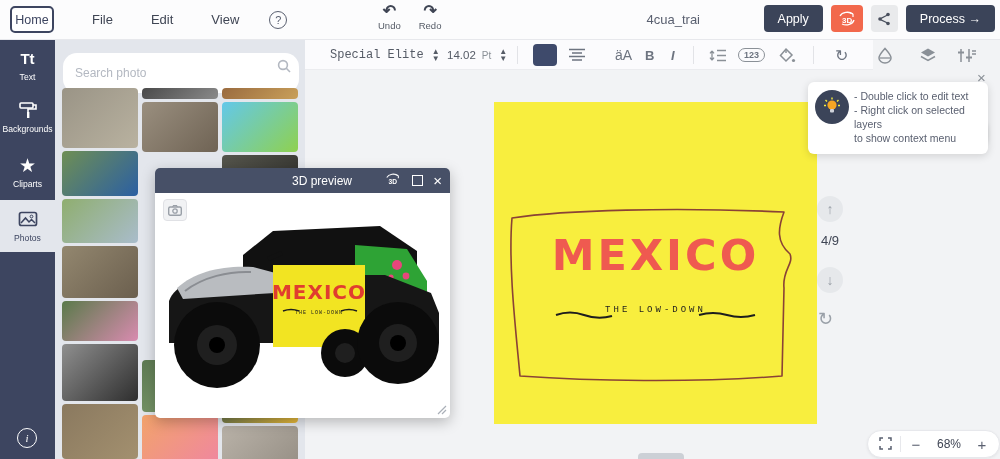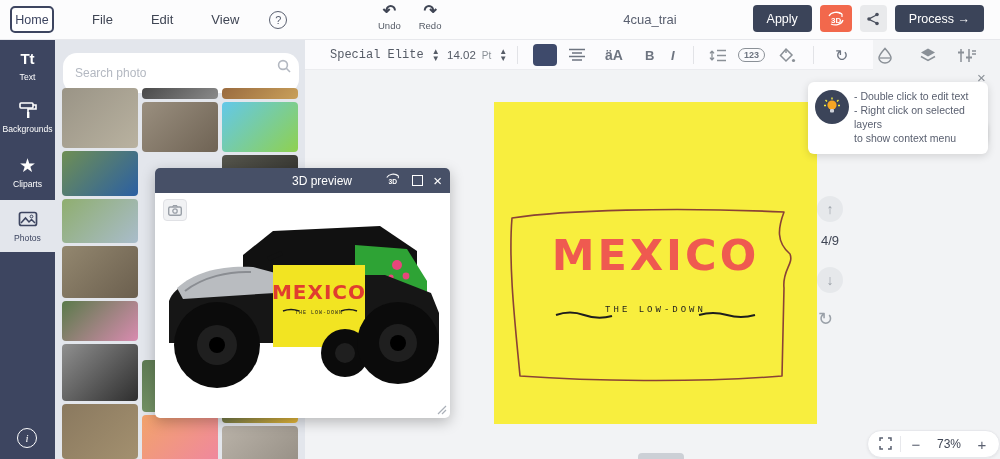--- a/index.html
+++ b/index.html
@@ -11,22 +11,22 @@
             border-bottom:1px solid #e7e8ec; z-index:30; display:flex; align-items:center; }
   .home-btn { margin-left:10px; width:44px; height:27px; border:2px solid #3d4560; border-radius:5px;
               background:#fff; color:#3d4560; font-size:12.5px; display:flex; align-items:center; justify-content:center; }
   .menu-item { color:#3f4554; font-size:13px; margin-left:38px; cursor:default; }
   .help-btn { margin-left:30px; width:18px; height:18px; border:1.5px solid #5a6070; border-radius:50%;
               color:#5a6070; font-size:11px; display:flex; align-items:center; justify-content:center; }
   .history { position:absolute; left:378px; top:4px; display:flex; gap:18px; }
   .hist-btn { display:flex; flex-direction:column; align-items:center; color:#3f4554; }
   .hist-btn .arr { font-size:16px; line-height:14px; font-weight:bold; }
   .hist-btn .lbl { font-size:9.5px; color:#555b66; margin-top:2px; }
-  .doc-title { position:absolute; left:600px; width:100px; text-align:center; color:#5a6070; font-size:13px; top:12px; }
-  .tb-actions { position:absolute; right:16px; top:5px; display:flex; gap:8px; align-items:center; }
+  .doc-title { position:absolute; left:600px; width:100px; text-align:right; color:#5a6070; font-size:13px; top:12px; }
+  .tb-actions { position:absolute; right:5px; top:5px; display:flex; gap:8px; align-items:center; }
   .btn-navy { background:#3b4459; color:#fff; border:none; border-radius:4px; height:27px;
               font-size:12.5px; padding:0 14px; display:flex; align-items:center; gap:6px; }
   .btn-orange { background:#f2684c; border:none; border-radius:4px; height:27px; width:32px;
                 color:#fff; display:flex; align-items:center; justify-content:center; }
   .btn-share { background:#e9eaec; border:none; border-radius:4px; height:27px; width:27px;
                display:flex; align-items:center; justify-content:center; }
 
   
   .sidebar { position:absolute; left:0; top:40px; width:55px; height:419px; background:#3d4560; z-index:20; }
   .side-item { position:absolute; left:0; width:55px; display:flex; flex-direction:column; align-items:center;
@@ -229,21 +229,21 @@
         <span>▼</span>
       </span>
   </div>
   <div class="t-divider" style="left:212px;"></div>
   <div class="swatch"></div>
   <div class="t-item" style="left:263px;">
     <svg width="18" height="14" viewBox="0 0 18 14">
       <path d="M1 1.5 h16 M4 5 h10 M1 8.5 h16 M4 12 h10" stroke="#6d7480" stroke-width="1.6"></path>
       </svg>
   </div>
-  <div class="t-item txt-icon" style="left:300px; font-weight:bold;">äA</div>
+  <div class="t-item txt-icon" style="left:310px; font-weight:normal;">äA</div>
   <div class="t-item disabled" style="left:340px;">B</div>
   <div class="t-item disabled" style="left:366px; font-style:italic;">I</div>
   <div class="t-divider" style="left:388px;"></div>
   <div class="t-item" style="left:404px;">
     <svg width="18" height="15" viewBox="0 0 18 15">
       <path d="M3 3 L3 12 M3 3 l-2 2.4 M3 3 l2 2.4 M3 12 l-2-2.4 M3 12 l2-2.4" stroke="#8a9097" stroke-width="1.3" fill="none"></path>
       <path d="M8 2.5 h9 M8 7.5 h9 M8 12.5 h9" stroke="#8a9097" stroke-width="1.5"></path>
       </svg>
   </div>
   <div class="t-item" style="left:433px;">
@@ -312,21 +312,21 @@
   <div class="tip-next">›</div>
 
   <div class="zoom-pill">
     <button class="zp-btn">
       <svg width="13" height="13" viewBox="0 0 13 13">
         <path d="M1 4 V1 h3 M9 1 h3 v3 M12 9 v3 h-3 M4 12 H1 V9" fill="none" stroke="#5a6070" stroke-width="1.5"></path>
         </svg>
     </button>
     <div class="zp-div"></div>
     <button class="zp-btn">−</button>
-    <span class="zp-val">73%</span>
+    <span class="zp-val">68%</span>
     <button class="zp-btn">+</button>
   </div>
   <div class="bottom-tab"></div>
 </div>
 
 <div class="preview">
   <div class="preview-head">
     <span class="preview-title">3D preview</span>
     <span class="preview-icons">
       <svg width="18" height="16" viewBox="0 0 20 18">

